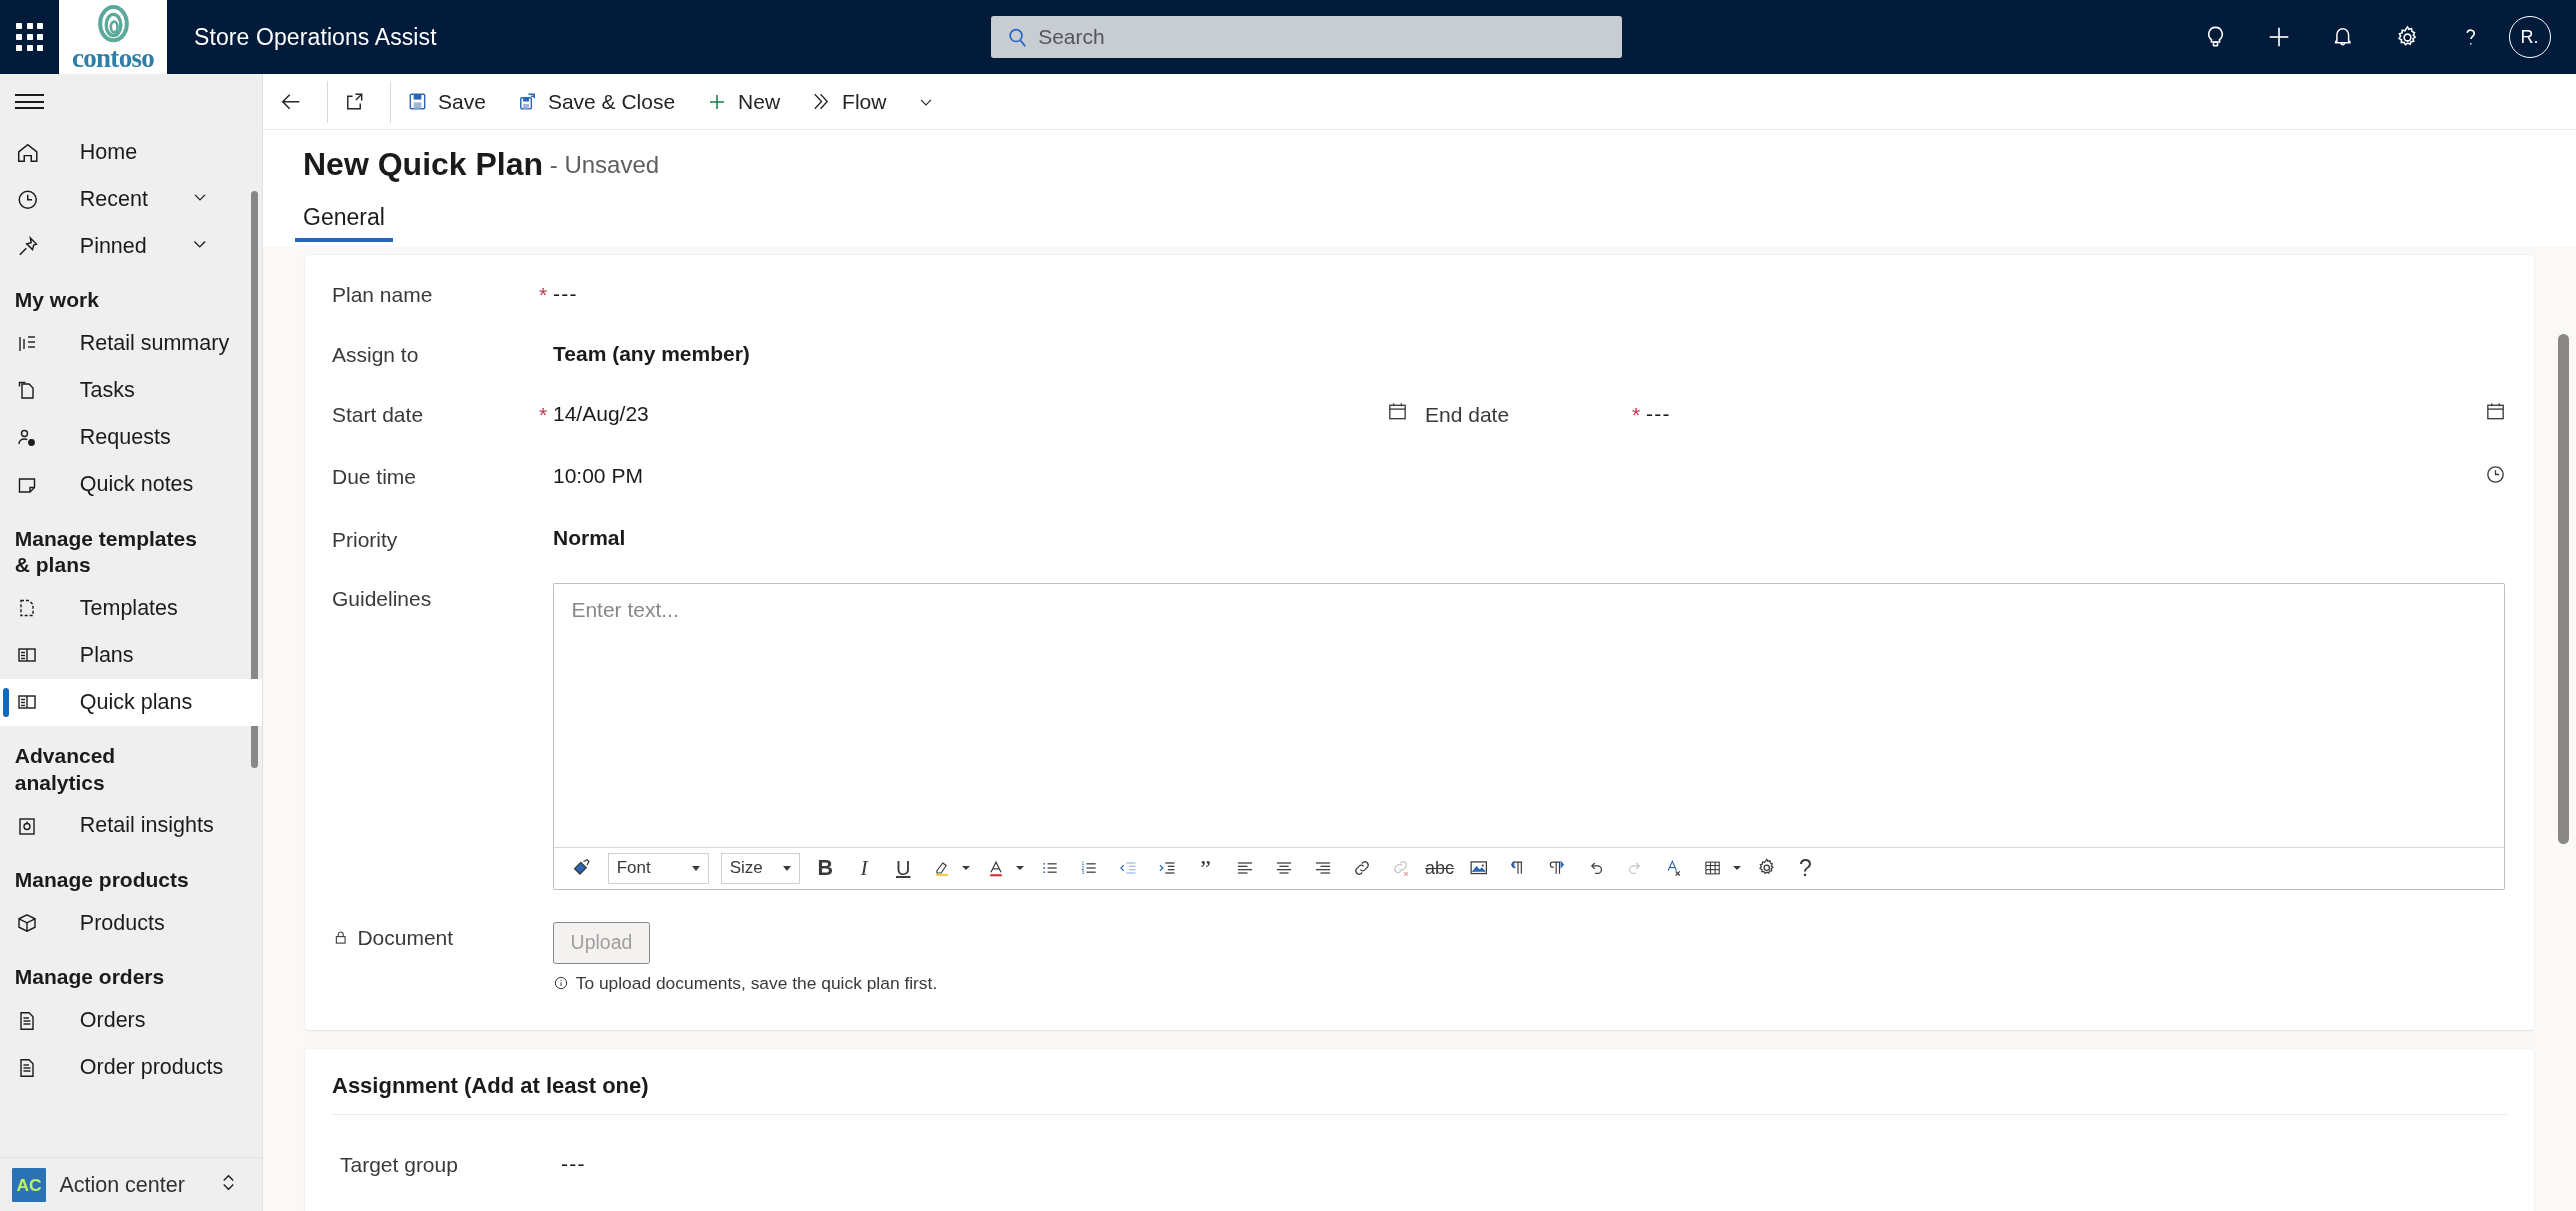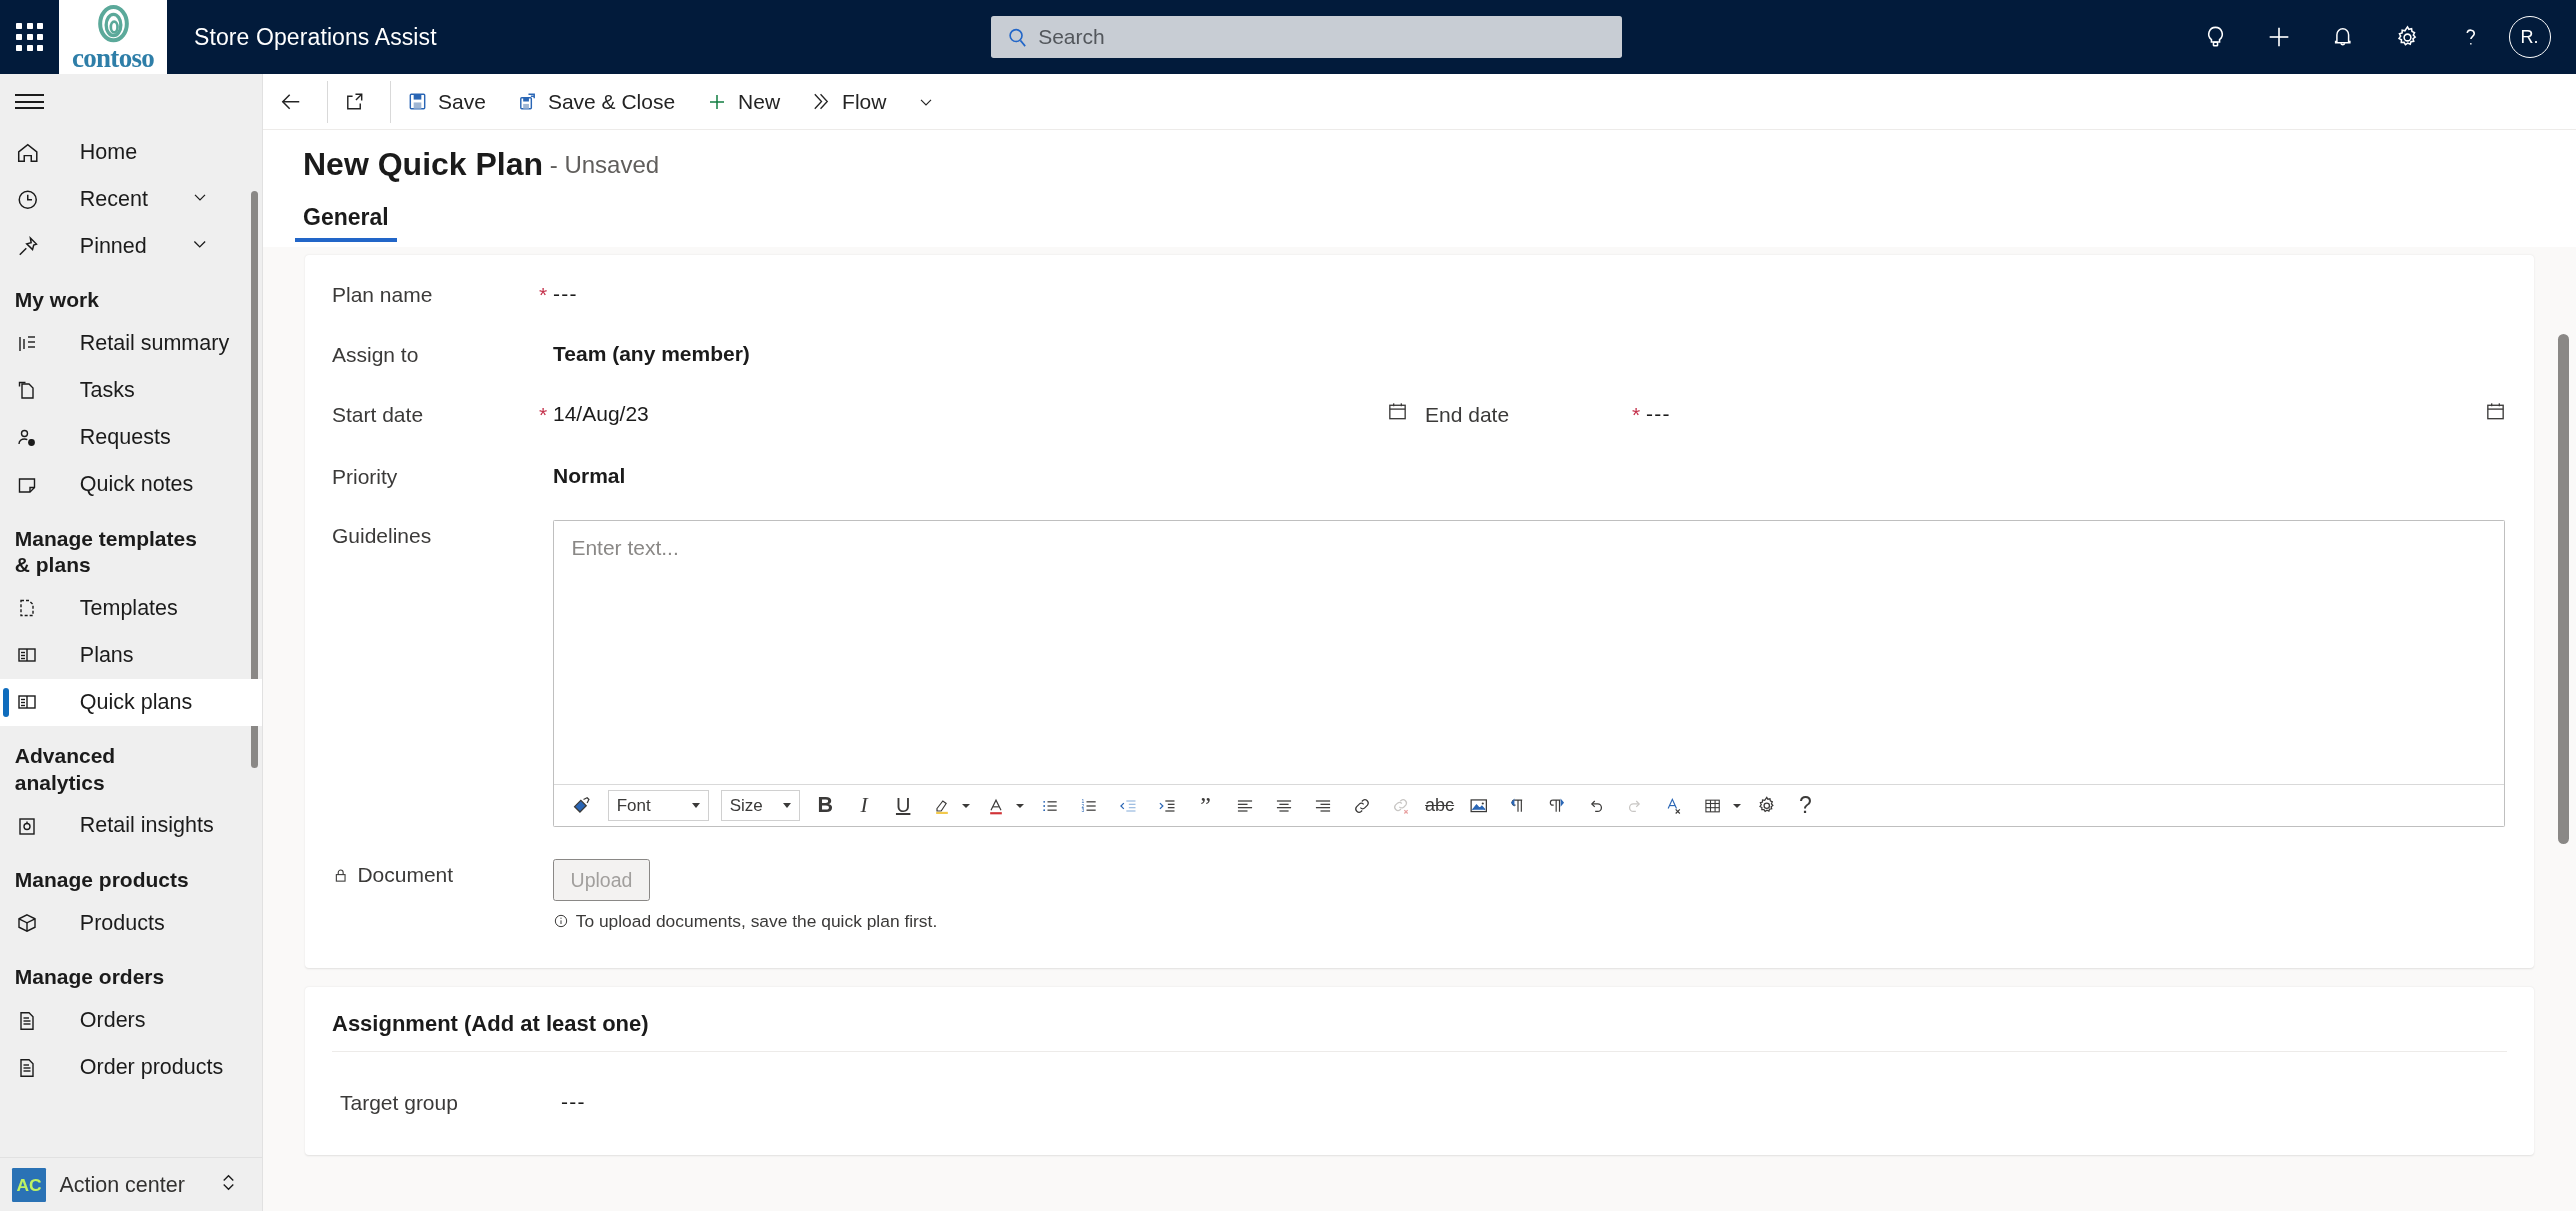--- a/index.html
+++ b/index.html
@@ -117,21 +117,21 @@
   .page-head {
     position: absolute; left: 263px; top: 130px; width: 2313px; height: 117px;
     background: #ffffff;
   }
   .page-title { position: absolute; left: 40px; top: 16px; font-size: 32px; font-weight: 700; color: #1b1b1b; }
   .page-title .unsaved { font-weight: 400; font-size: 24px; color: #605E5C; margin-left: 6.7px; vertical-align: 2px; }
   .tabs { position: absolute; left: 32px; top: 74px; display: flex; }
   .tab {
     font-size: 23px; color: #1b1b1b; padding: 0 8px 10.7px 8px; position: relative;
   }
-  .tab.active { font-weight: 700; }
+  .tab.active { font-weight: 400; }
   .tab.active::after {
     content: ""; position: absolute; left: 0; right: 0; bottom: 0; height: 4px; background: #2266C8;
   }
 
   
   .formbody {
     position: absolute; left: 263px; top: 247px; width: 2313px; height: 965px;
     background: #FAF9F8; overflow: hidden;
   }
   .card {
@@ -573,20 +573,33 @@
           <svg width="23" height="23" viewBox="0 0 24 24" fill="none" stroke="#3B3A39" stroke-width="1.4">
             <rect x="4" y="5.5" width="16" height="14"></rect>
               <line x1="4" y1="9.5" x2="20" y2="9.5"></line>
             <line x1="8" y1="3.5" x2="8" y2="6.5"></line>
               <line x1="16" y1="3.5" x2="16" y2="6.5"></line>
           </svg>
         </div>
       </div>
     </div>
 
+    <div class="row" style="padding-top:32px">
+      <div class="fld" style="width:100%">
+        <div class="fld-label">Due time</div>
+        <div class="req"></div>
+        <div class="fld-value">10:00 PM</div>
+        <div class="fld-end-icon" style="margin-left:auto">
+          <svg width="23" height="23" viewBox="0 0 24 24" fill="none" stroke="#3B3A39" stroke-width="1.4">
+            <circle cx="12" cy="12" r="8"></circle>
+              <path d="M12 7.5V12h3.8"></path>
+          </svg>
+        </div>
+      </div>
+    </div>
 
     <div class="row" style="padding-top:32px">
       <div class="fld-label">Priority</div>
       <div class="req"></div>
       <div class="fld-value bold">Normal</div>
     </div>
 
     <div class="row" style="padding-top:31px">
       <div class="fld-label">Guidelines</div>
       <div class="req"></div>

